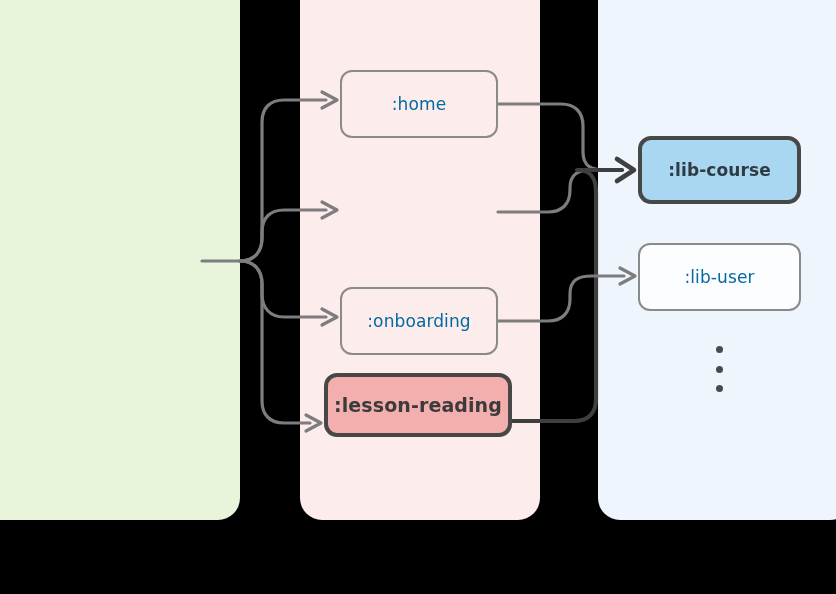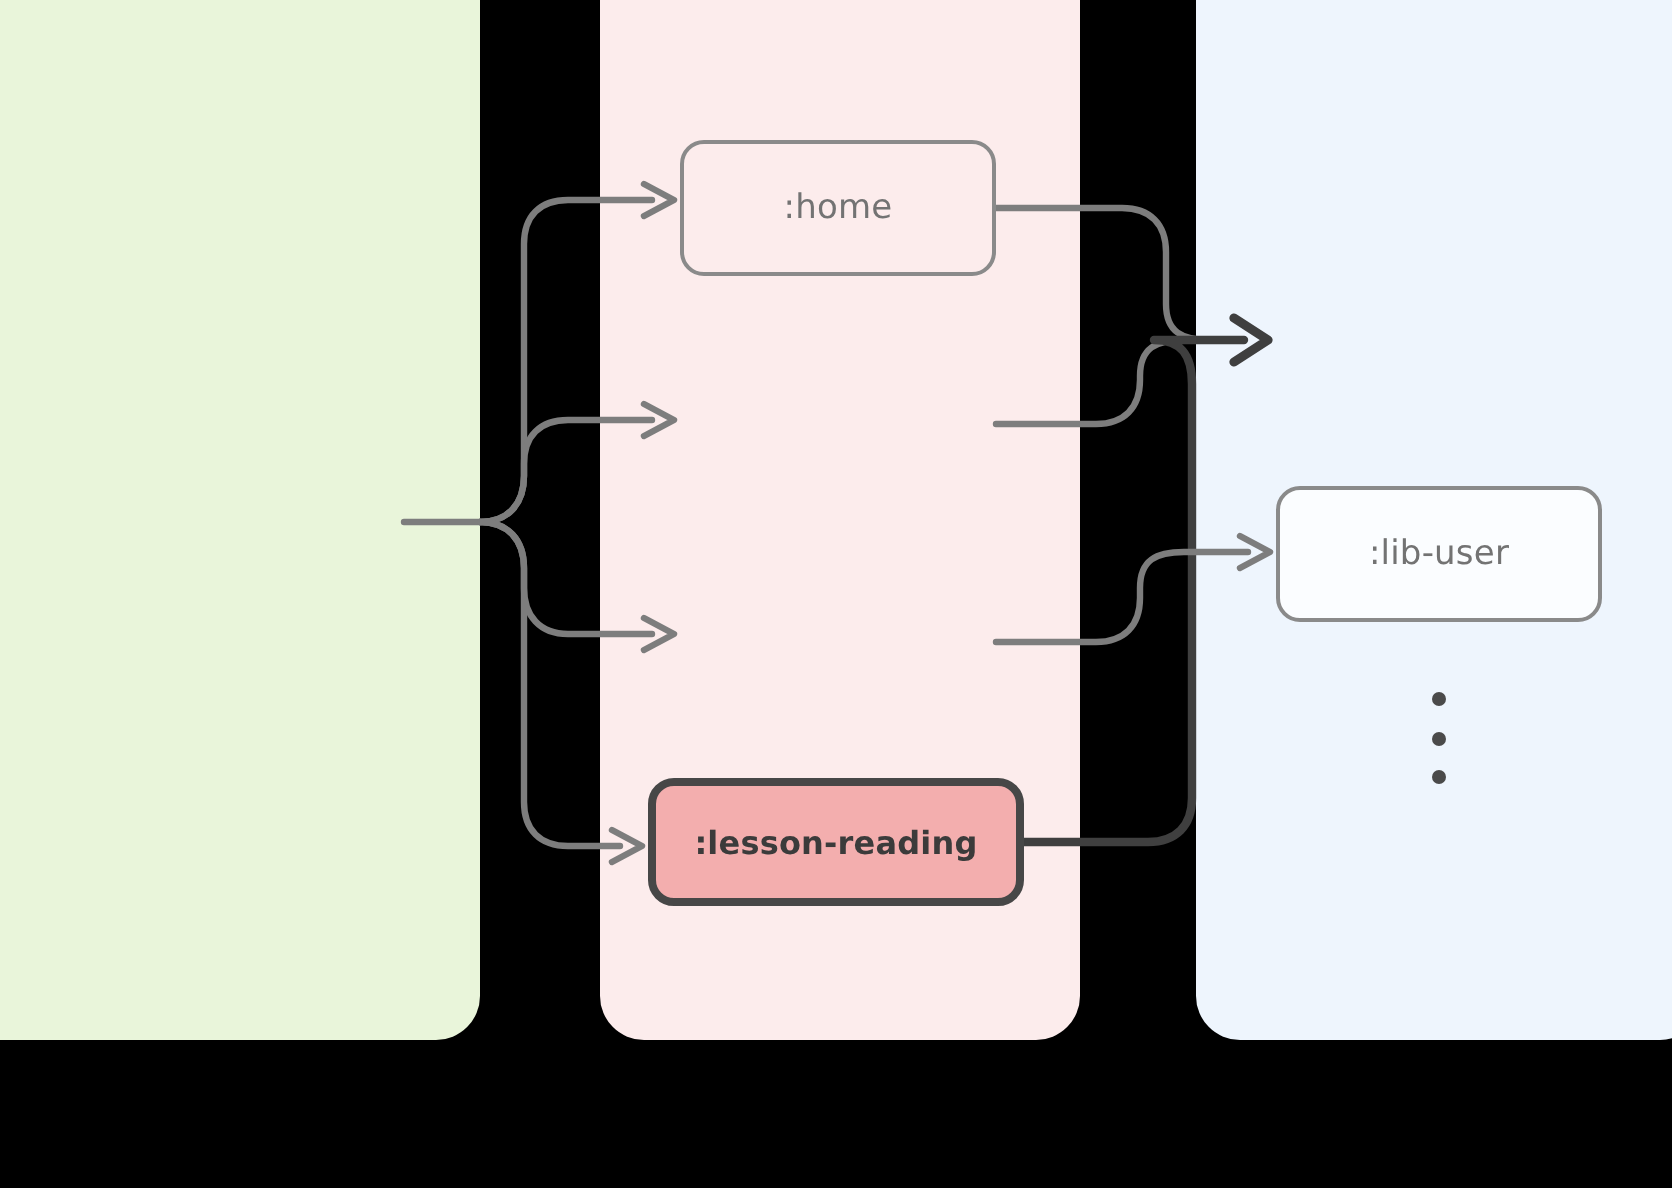--- a/index.html
+++ b/index.html
@@ -56,21 +56,21 @@
   }
 
   
   .node {
     position: absolute;
     box-sizing: border-box;
     display: flex;
     align-items: center;
     justify-content: center;
     border-radius: 12px;
-    color: #737373;
+    color: #0369a1;
     font-size: 17px;
     letter-spacing: 0.1px;
     white-space: nowrap;
   }
   .node.plain {
     border: 2px solid #8a8a8a;
     background: transparent;
   }
   .node.plain-white {
     border: 2px solid #8a8a8a;
@@ -88,21 +88,21 @@
     background: #a9d6f0;
     font-weight: bold;
     color: #2f3b44;
     border-radius: 13px;
   }
 
   #node-app            { left: 40px;  top: 228px; width: 162px; height: 66px; }
   #node-home           { left: 340px; top: 70px;  width: 158px; height: 68px; }
   #node-lesson         { left: 340px; top: 179px; width: 158px; height: 68px; }
   #node-onboarding     { left: 340px; top: 287px; width: 158px; height: 68px; }
-  #node-lesson-reading { left: 324px; top: 389px; width: 188px; height: 64px; font-size: 16px; }
+  #node-lesson-reading { left: 324px; top: 373px; width: 188px; height: 64px; font-size: 19px; }
   #node-lib-course     { left: 638px; top: 136px; width: 163px; height: 68px; }
   #node-lib-user       { left: 638px; top: 243px; width: 163px; height: 68px; align-items: center; }
 
   
   #ellipsis {
     position: absolute;
     left: 705px;
     top: 346px;
     width: 28px;
     height: 46px;
@@ -154,25 +154,31 @@
     <path class="arrow-head" d="M 620 268 L 635 276 L 620 284"></path>
 
   </svg>
 
 
   <div class="node plain" id="node-home">
     <span>:home</span>
   </div>
 
 
+  <div class="node plain" id="node-onboarding">
+    <span>:onboarding</span>
+  </div>
 
   <div class="node hl-red" id="node-lesson-reading">
     <span>:lesson-reading</span>
   </div>
 
+  <div class="node hl-blue" id="node-lib-course">
+    <span>:lib-course</span>
+  </div>
 
   <div class="node plain-white" id="node-lib-user">
     <span>:lib-user</span>
   </div>
 
   <div id="ellipsis">
     <span class="dot"></span>
     <span class="dot"></span>
     <span class="dot"></span>
   </div>

